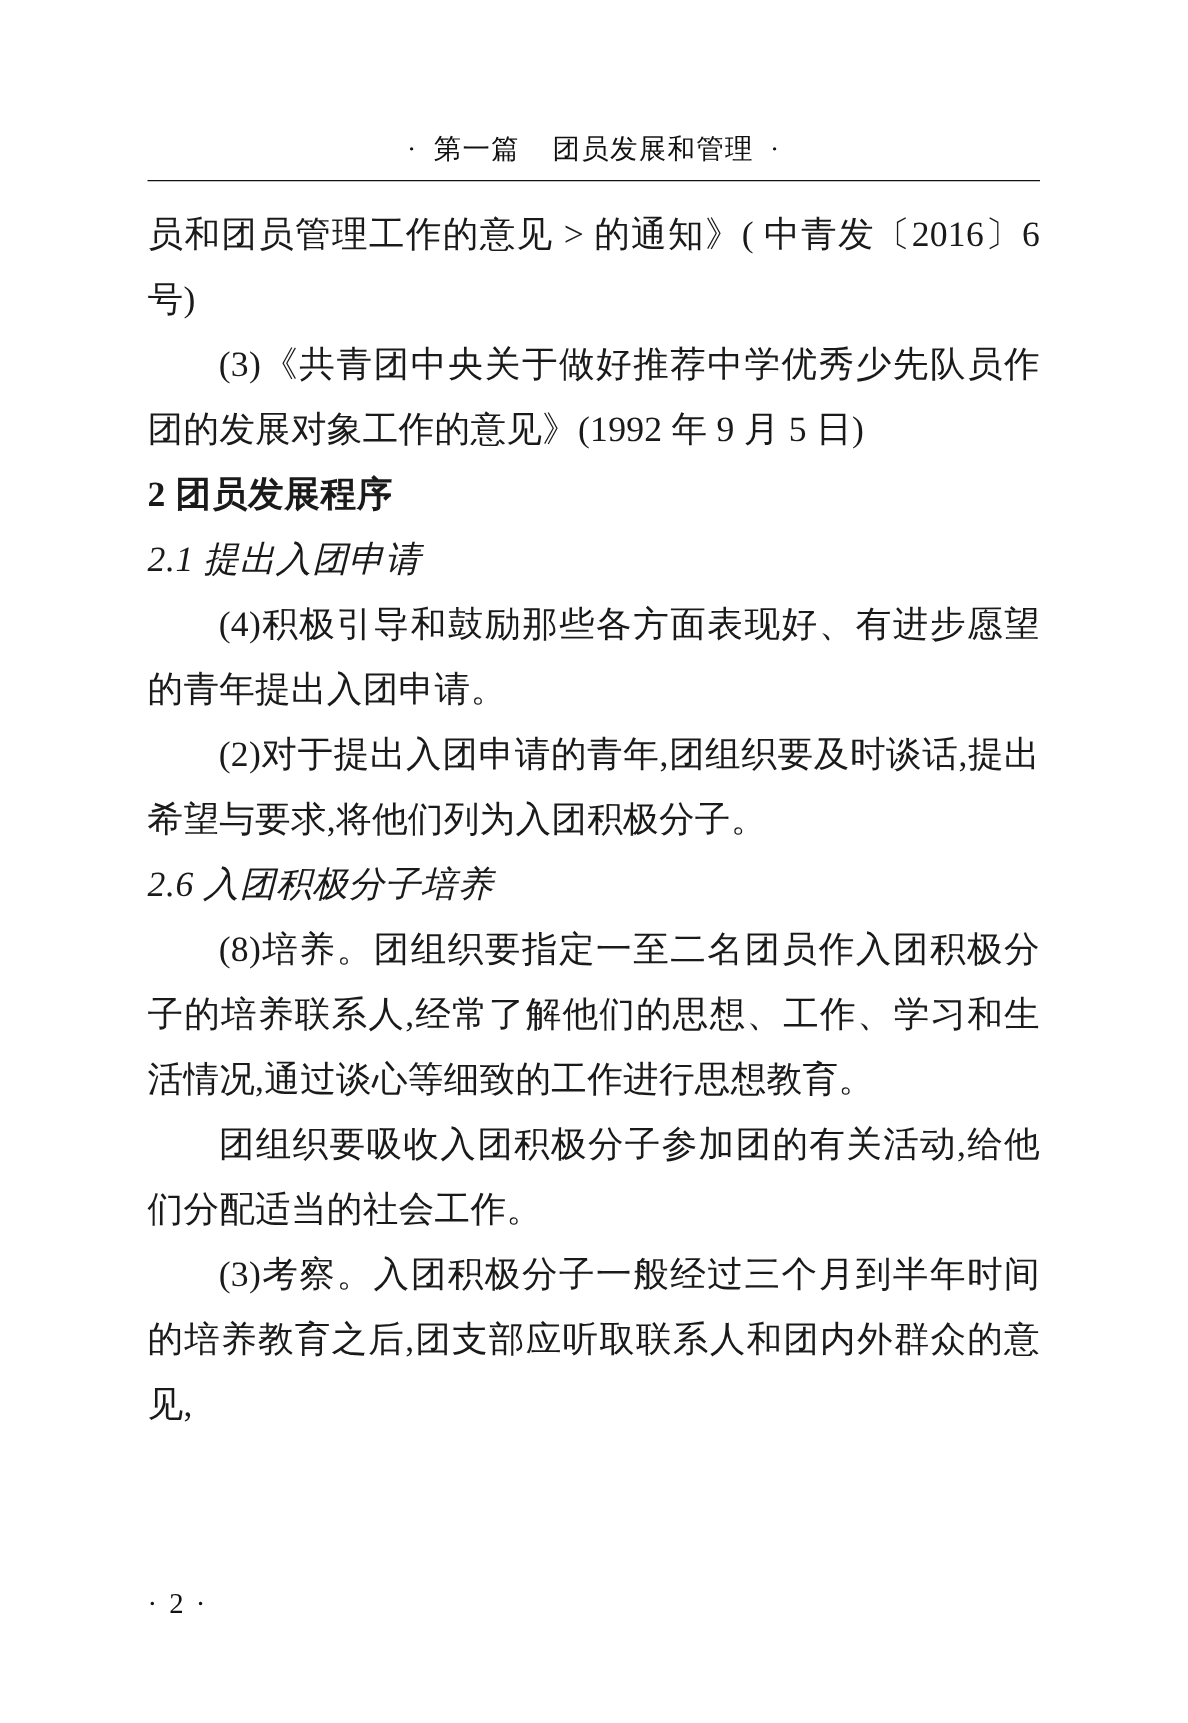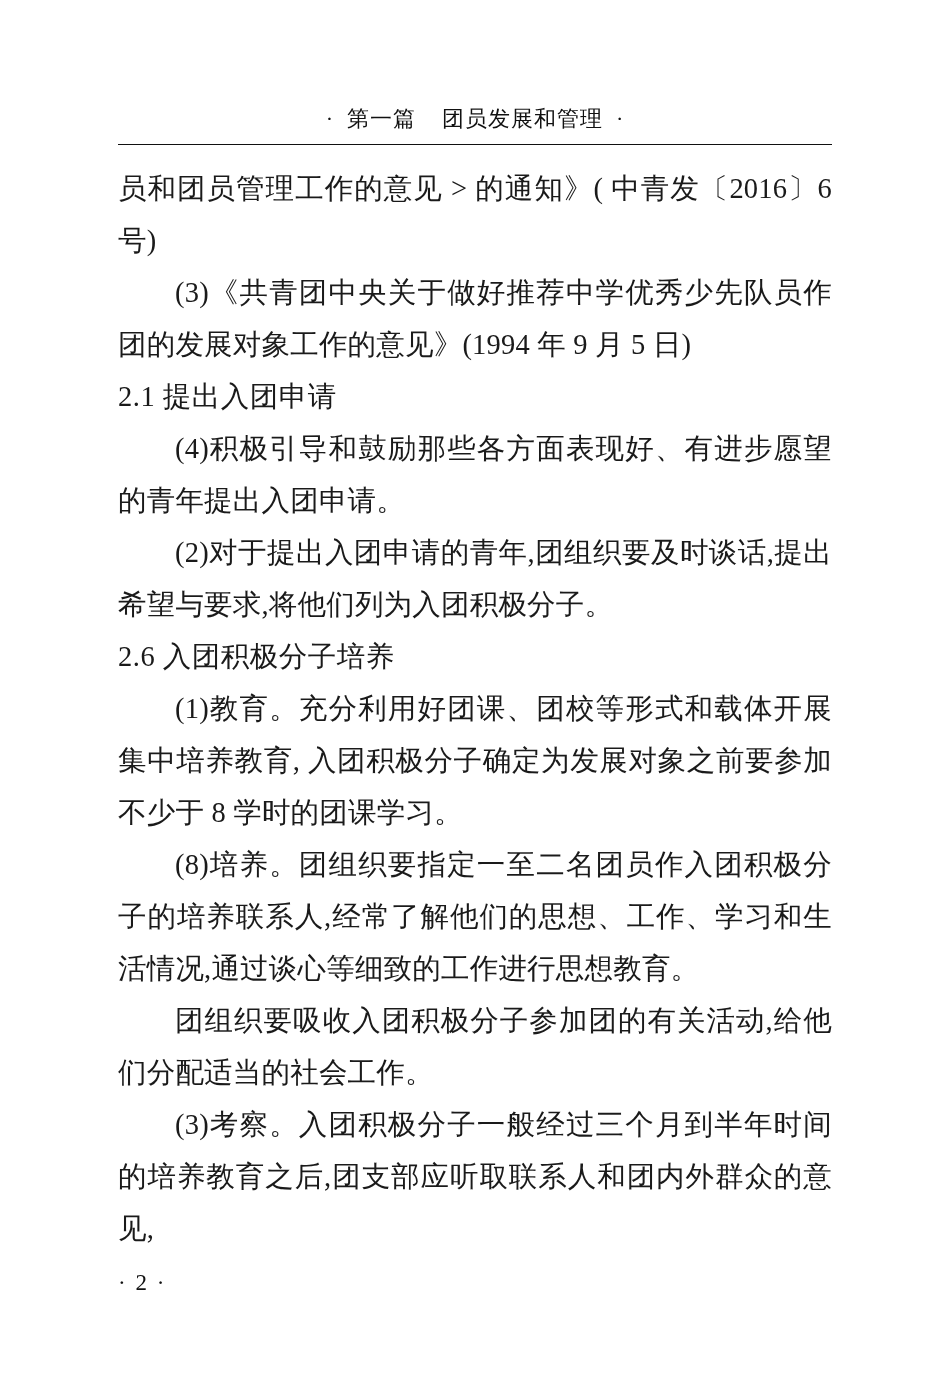--- a/index.html
+++ b/index.html
@@ -58,20 +58,21 @@
     font-size: 28.5px;
     line-height: 52px;
     font-weight: bold;
     letter-spacing: 0.5px;
   }
   .heading-sub {
     margin: 0;
     font-size: 28.5px;
     line-height: 52px;
     letter-spacing: 0.5px;
+    font-style: italic;
   }
   .folio {
     position: absolute;
     left: 118px;
     bottom: 98px;
     font-size: 23px;
     letter-spacing: 2px;
     color: #111;
     white-space: pre;
   }
@@ -84,33 +85,33 @@
   <div class="content">
 
     <div class="running-head">·  第一篇    团员发展和管理  ·</div>
 
     <div class="rule"></div>
 
     <div class="body-text">
 
       <p class="p">员和团员管理工作的意见 &gt; 的通知》( 中青发〔2016〕6 号)</p>
 
-      <p class="p indent">(3)《共青团中央关于做好推荐中学优秀少先队员作团的发展对象工作的意见》(1994 年 9 月 5 日)</p>
+      <p class="p indent">(3)《共青团中央关于做好推荐中学优秀少先队员作团的发展对象工作的意见》(1992 年 9 月 5 日)</p>
 
+      <p class="heading-bold">2 团员发展程序</p>
 
       <p class="heading-sub">2.1 提出入团申请</p>
 
       <p class="p indent">(4)积极引导和鼓励那些各方面表现好、有进步愿望的青年提出入团申请。</p>
 
       <p class="p indent">(2)对于提出入团申请的青年,团组织要及时谈话,提出希望与要求,将他们列为入团积极分子。</p>
 
       <p class="heading-sub">2.6 入团积极分子培养</p>
 
 
-      <p class="p indent">(1)教育。充分利用好团课、团校等形式和载体开展集中培养教育, 入团积极分子确定为发展对象之前要参加不少于 8 学时的团课学习。</p>
 
       <p class="p indent">(8)培养。团组织要指定一至二名团员作入团积极分子的培养联系人,经常了解他们的思想、工作、学习和生活情况,通过谈心等细致的工作进行思想教育。</p>
 
       <p class="p indent">团组织要吸收入团积极分子参加团的有关活动,给他们分配适当的社会工作。</p>
 
       <p class="p indent">(3)考察。入团积极分子一般经过三个月到半年时间的培养教育之后,团支部应听取联系人和团内外群众的意见,</p>
 
     </div>
   </div>
 

